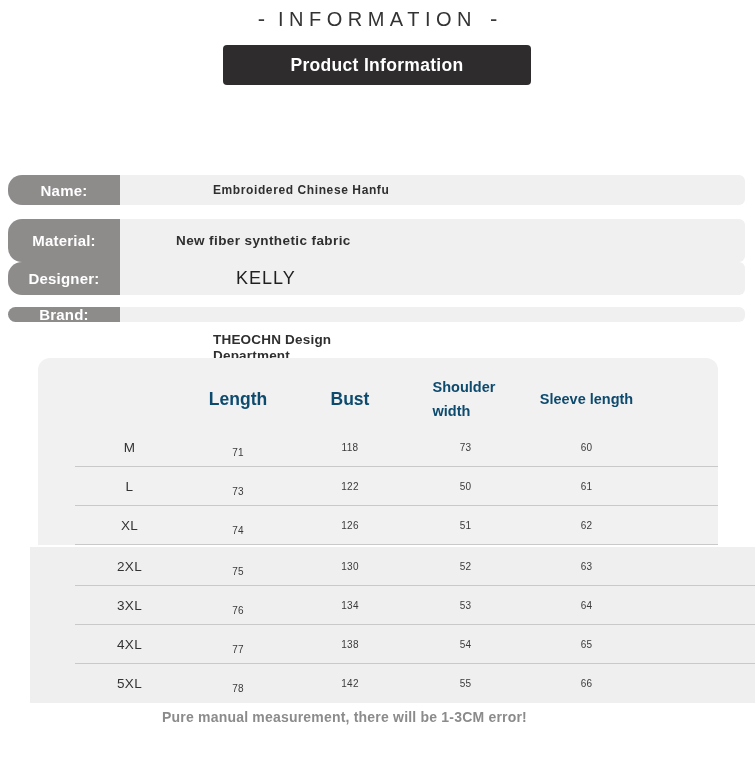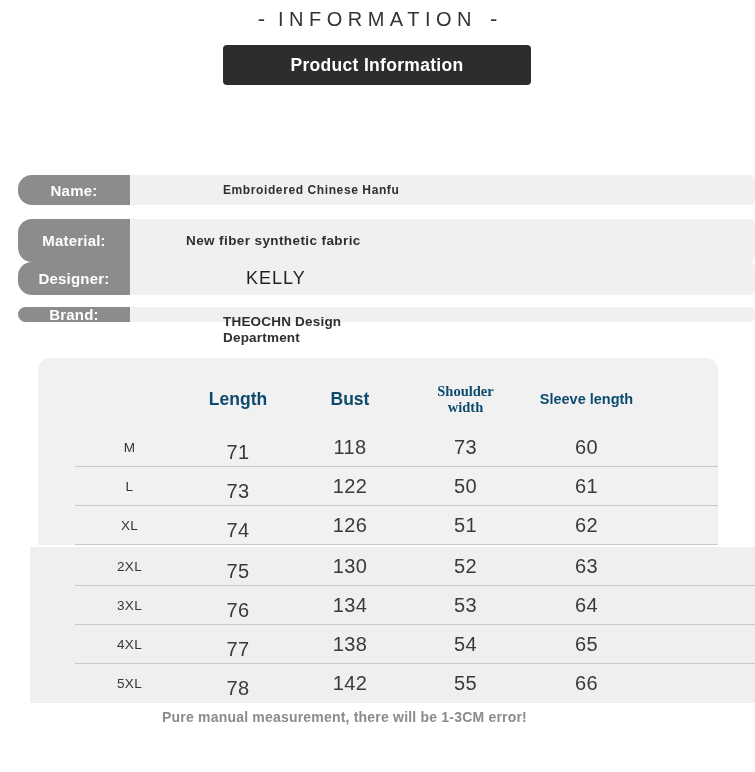--- a/index.html
+++ b/index.html
@@ -35,21 +35,21 @@
 
   
   .banner{
     position:absolute;left:223px;top:45px;width:308px;height:40px;
     background:var(--button-bg);border-radius:4px;
     display:flex;align-items:center;justify-content:center;
     color:#ffffff;font-size:17.5px;font-weight:700;letter-spacing:.3px;
   }
 
   
-  .info-row{position:absolute;left:18px;width:737px;}
+  .info-row{position:absolute;left:8px;width:737px;}
   .info-bar{
     position:absolute;top:0;bottom:0;left:14px;right:0;
     background:var(--bar-bg);border-radius:0 6px 6px 0;
   }
   .info-pill{
     position:absolute;left:0;top:0;bottom:0;width:112px;
     background:var(--pill-bg);border-radius:14px 0 0 14px;
     display:flex;align-items:center;justify-content:center;
     color:#ffffff;font-size:15px;font-weight:700;letter-spacing:.2px;
   }
@@ -59,21 +59,21 @@
   }
   .row-name{top:175px;height:30px;}
   .row-material{top:219px;height:43px;}
   .row-designer{top:262px;height:33px;}
   .row-brand{top:307px;height:15px;}
   .v-name{left:205px;font-size:12px;font-weight:700;letter-spacing:.6px;}
   .v-material{left:168px;font-size:13.5px;font-weight:700;letter-spacing:.4px;}
   .v-designer{left:228px;font-size:18px;font-weight:400;letter-spacing:1px;color:#1f1f1f;}
   .v-brand{
     left:205px;width:132px;font-size:13.5px;font-weight:700;
-    line-height:15.5px;align-items:flex-start;padding-top:7px;letter-spacing:.2px;
+    line-height:15.5px;align-items:flex-start;padding-top:25px;letter-spacing:.2px;
   }
 
   
   .size-table{position:absolute;}
   .table-upper{
     left:38px;top:358px;width:680px;height:187px;
     background:var(--table-bg-upper);border-radius:12px 12px 0 0;
     padding-left:37px;
   }
   .table-lower{
@@ -85,23 +85,23 @@
     display:grid;
     grid-template-columns:109px 108px 116px 115px 127px;
     align-items:center;height:39px;
   }
   .t-row.bordered{border-bottom:1px solid var(--divider);}
   .t-header{height:70px;padding-top:12px;}
   .h-cell{text-align:center;color:#0c4a6e;}
   .h-big{font-size:17.5px;font-weight:700;}
   .h-small{font-size:14.5px;font-weight:700;}
   .h-shoulder{display:flex;justify-content:center;}
-  .h-shoulder span{display:inline-block;text-align:center;line-height:16px;width:66px;font-family:Liberation Serif, serif;}
+  .h-shoulder span{display:inline-block;text-align:left;line-height:24px;width:66px;}
   .c{
-    text-align:center;font-size:20px;color:#3a3a3a;letter-spacing:.3px;
+    text-align:center;font-size:10px;color:#3a3a3a;letter-spacing:.3px;
   }
   .c.size{font-size:13.5px;color:#333333;}
   .c.len{transform:translateY(5px);}
 
   
   .footnote{
     position:absolute;left:162px;top:707px;width:372px;
     color:var(--note-color);font-size:14px;font-weight:700;line-height:21.5px;
     letter-spacing:.2px;
   }

